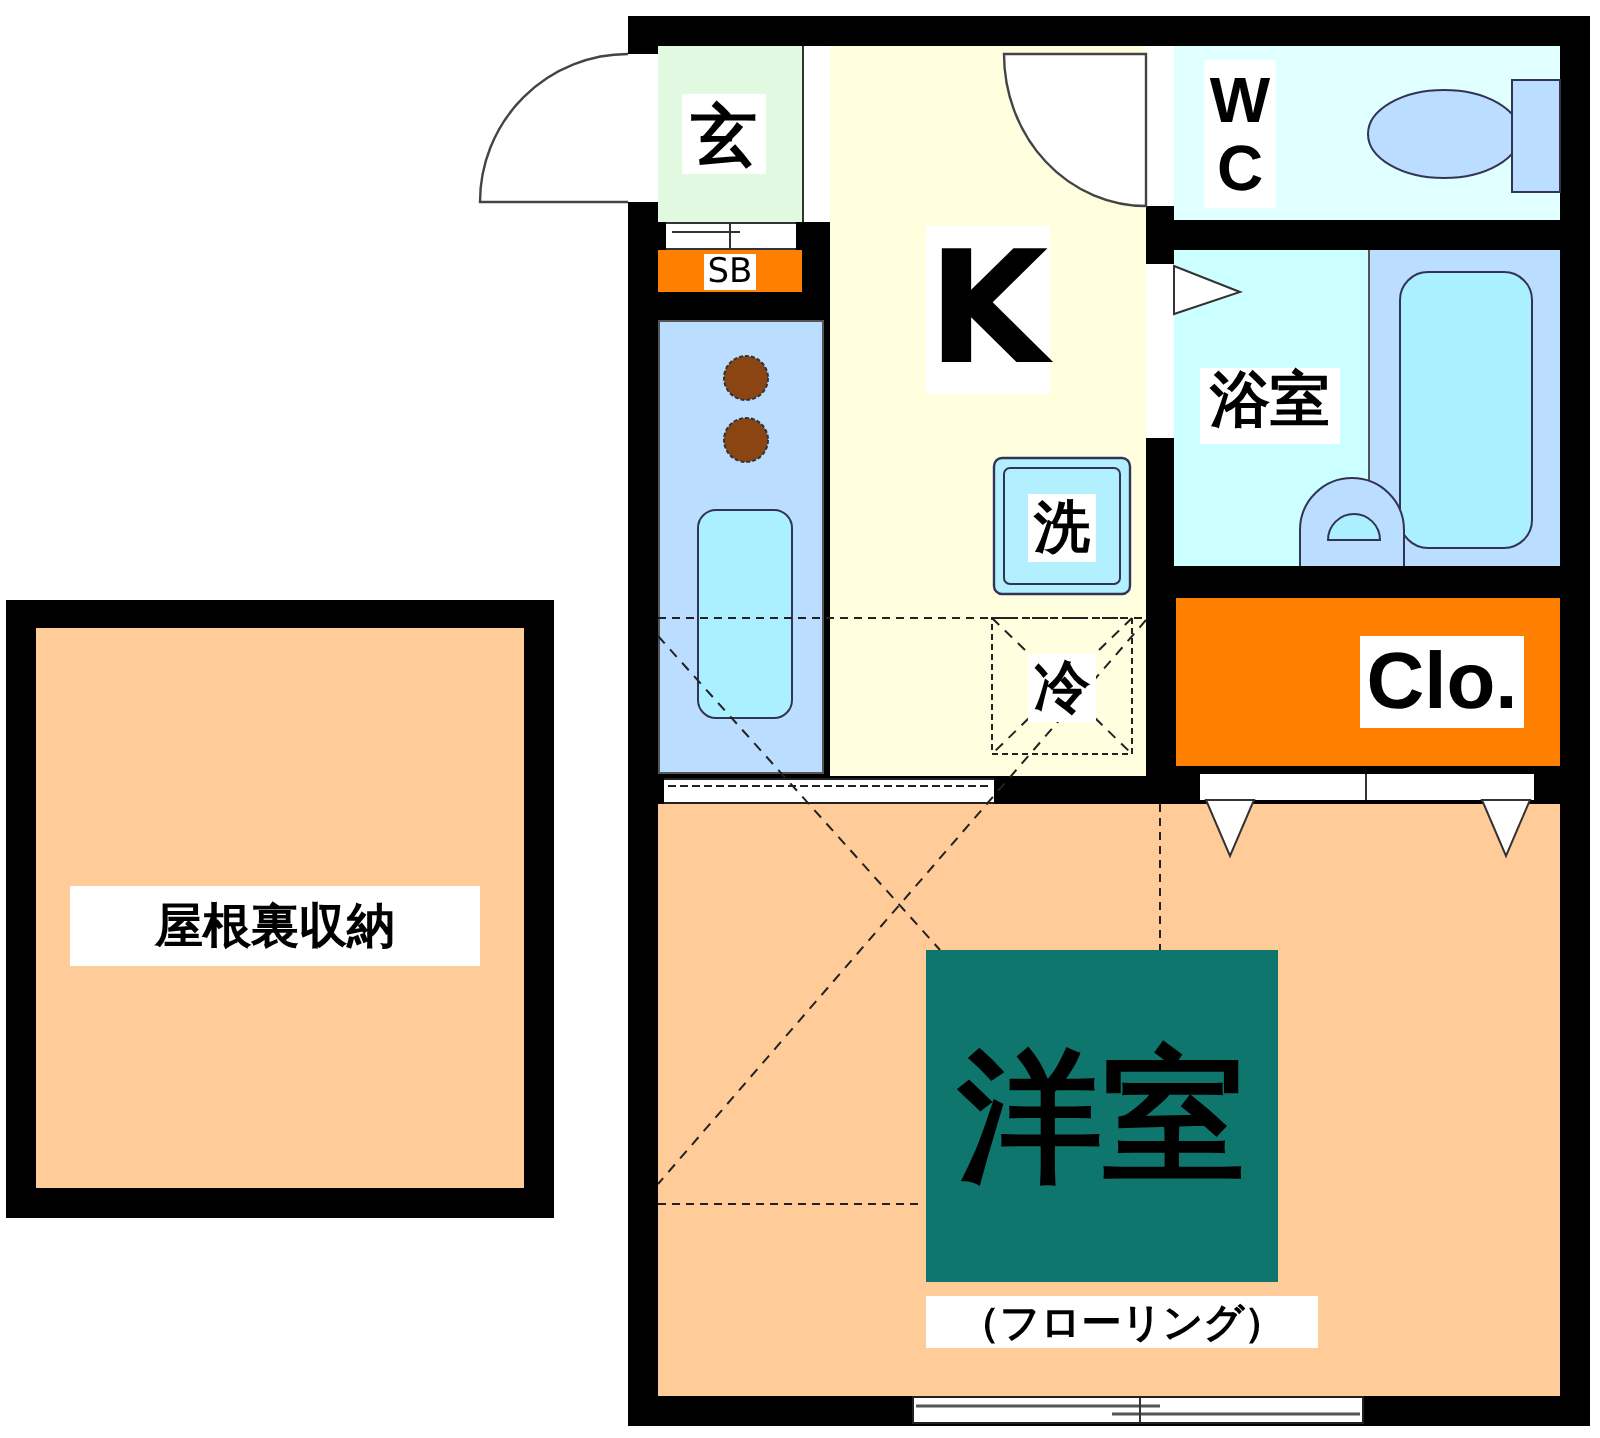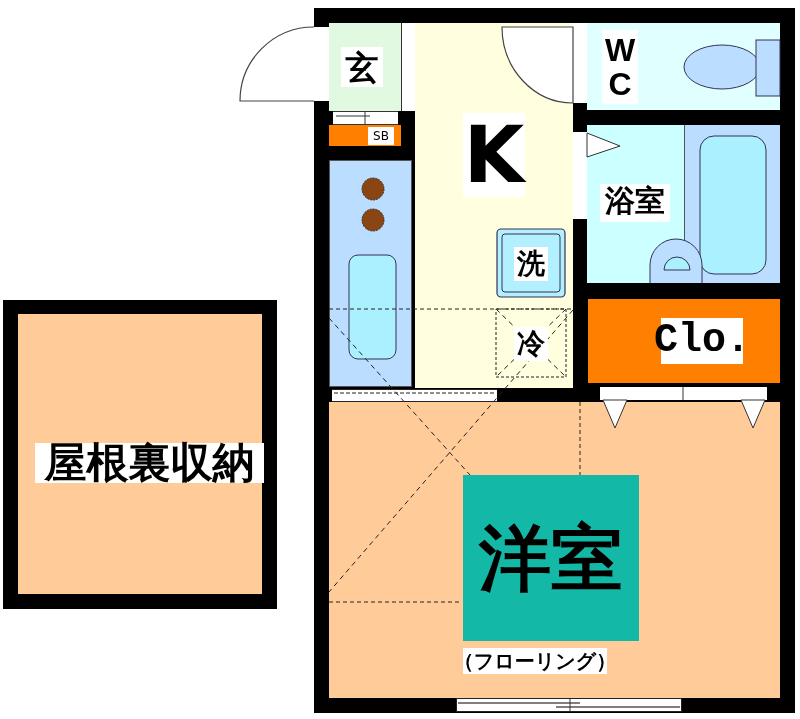--- a/index.html
+++ b/index.html
@@ -7,21 +7,21 @@
     .abs { position:absolute; box-sizing:border-box; }
     .lbl { position:absolute; background:#fff; color:#000; font-weight:bold; display:flex; align-items:center; justify-content:center; line-height:1; white-space:nowrap; }
     svg { position:absolute; left:0; top:0; }
   </style>
 </head>
 <body>
 
 <div class="abs" style="left:3px;top:300px;width:274px;height:309px;background:#000;">
   <div class="abs" style="left:15px;top:14px;width:244px;height:280px;background:#ffcc99;"></div>
 </div>
-<div class="lbl" style="left:35px;top:443px;width:229px;height:40px;font-size:42px;">屋根裏収納</div>
+<div class="lbl" style="left:35px;top:443px;width:205px;height:40px;font-size:24px;">屋根裏収納</div>
 
 <div class="abs" style="left:314px;top:8px;width:481px;height:705px;background:#000;"></div>
 
 <div class="abs" style="left:329px;top:23px;width:72px;height:88px;background:#e0f9e0;"></div>
 <div class="abs" style="left:333px;top:111px;width:65px;height:14px;background:#fff;border-top:1px solid #333;border-bottom:1px solid #333;"></div>
 <div class="abs" style="left:329px;top:125px;width:72px;height:21px;background:#ff8000;"></div>
 
 <div class="abs" style="left:415px;top:23px;width:158px;height:365px;background:#ffffe0;"></div>
 <div class="abs" style="left:401px;top:23px;width:14px;height:88px;background:#fff;border-left:1px solid #333;"></div>
 
@@ -84,27 +84,27 @@
   <line x1="556" y1="707" x2="680" y2="707" stroke="#555" stroke-width="1.5"></line>
   <line x1="570" y1="699" x2="570" y2="711" stroke="#333"></line>
 
   <line x1="334" y1="393" x2="495" y2="393" stroke="#222" stroke-dasharray="4,2"></line>
 
   <line x1="336" y1="116" x2="370" y2="116" stroke="#333"></line>
   <line x1="365" y1="112" x2="365" y2="124" stroke="#333"></line>
 </svg>
 
 <div class="lbl" style="left:341px;top:47px;width:42px;height:40px;font-size:33px;">玄</div>
-<div class="lbl" style="left:368px;top:127px;width:26px;height:18px;font-size:12px;font-weight:normal;">SB</div>
+<div class="lbl" style="left:352px;top:127px;width:26px;height:18px;font-size:17px;font-weight:normal;">SB</div>
 <div class="lbl" style="left:463px;top:113px;width:62px;height:84px;font-size:78px;background:#fff;">K</div>
 <div class="lbl" style="left:514px;top:247px;width:34px;height:34px;font-size:28px;">洗</div>
 <div class="lbl" style="left:514px;top:327px;width:34px;height:34px;font-size:28px;">冷</div>
 <div class="abs" style="left:602px;top:30px;width:36px;height:74px;background:#fff;display:flex;flex-direction:column;align-items:center;justify-content:center;font-family:'Liberation Sans',sans-serif;font-weight:bold;font-size:32px;line-height:34px;">
   <span>W</span>
   <span>C</span>
 </div>
 <div class="lbl" style="left:600px;top:184px;width:70px;height:38px;font-size:30px;font-family:Liberation Mono, monospace;">浴室</div>
-<div class="lbl" style="left:661px;top:318px;width:82px;height:46px;font-size:40px;font-family:Liberation Mono, monospace;text-align:right;">Clo.</div>
+<div class="lbl" style="left:680px;top:318px;width:82px;height:46px;font-size:40px;font-family:Liberation Sans, sans-serif;text-align:right;">Clo.</div>
 
-<div class="abs" style="left:463px;top:475px;width:176px;height:166px;background:#14b8a6;display:flex;flex-direction:column;align-items:center;justify-content:center;font-weight:bold;font-size:72px;line-height:82px;">
+<div class="abs" style="left:463px;top:475px;width:176px;height:166px;background:#0f766e;display:flex;flex-direction:column;align-items:center;justify-content:center;font-weight:bold;font-size:72px;line-height:82px;">
   <span>洋室</span>
 </div>
-<div class="lbl" style="left:463px;top:648px;width:144px;height:26px;font-size:20px;">（フローリング）</div>
+<div class="lbl" style="left:463px;top:648px;width:196px;height:26px;font-size:20px;">（フローリング）</div>
 
 </body></html>

